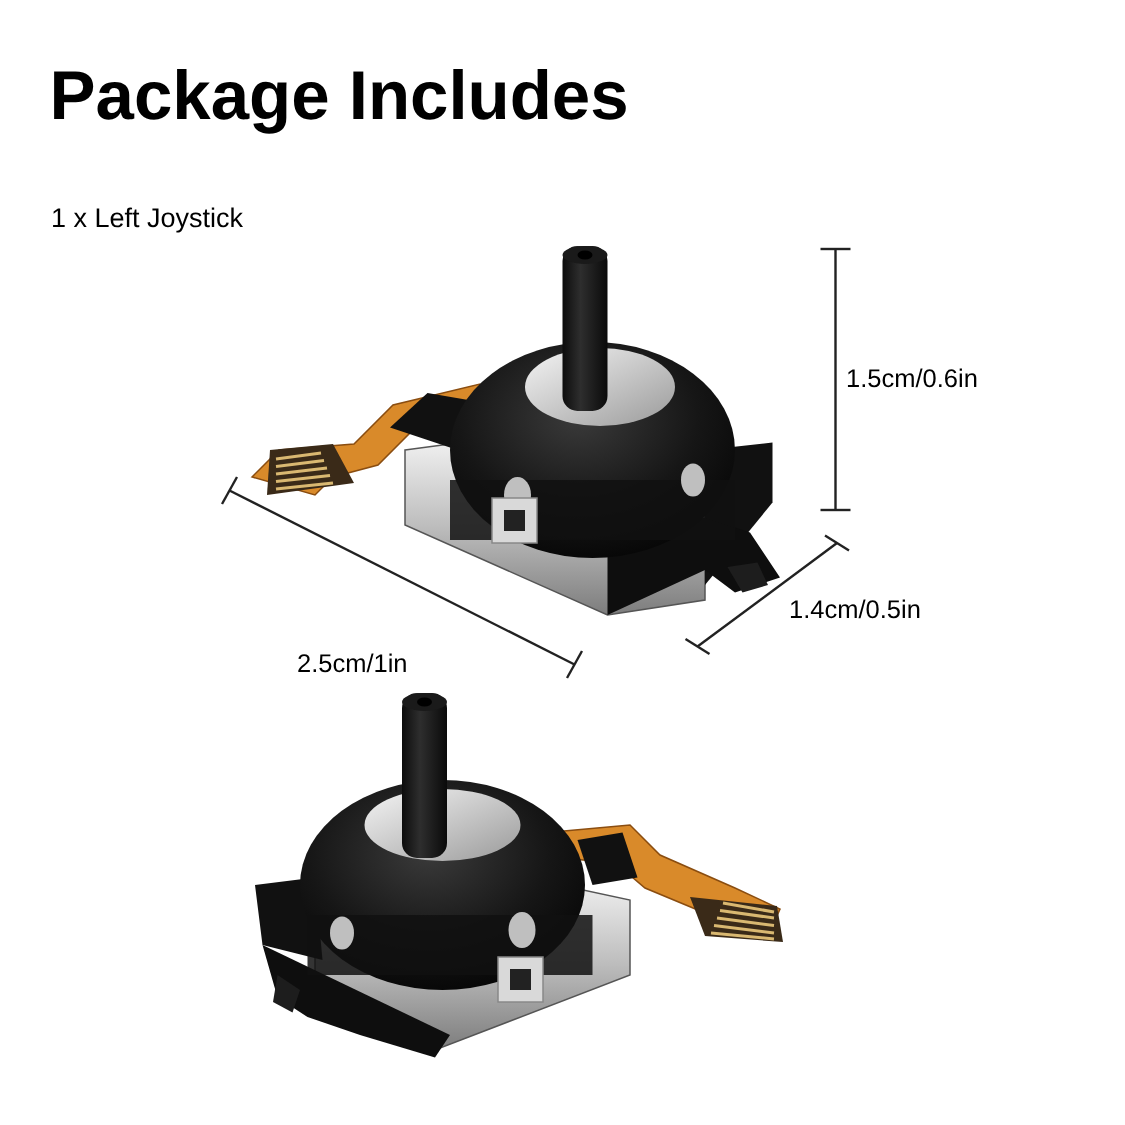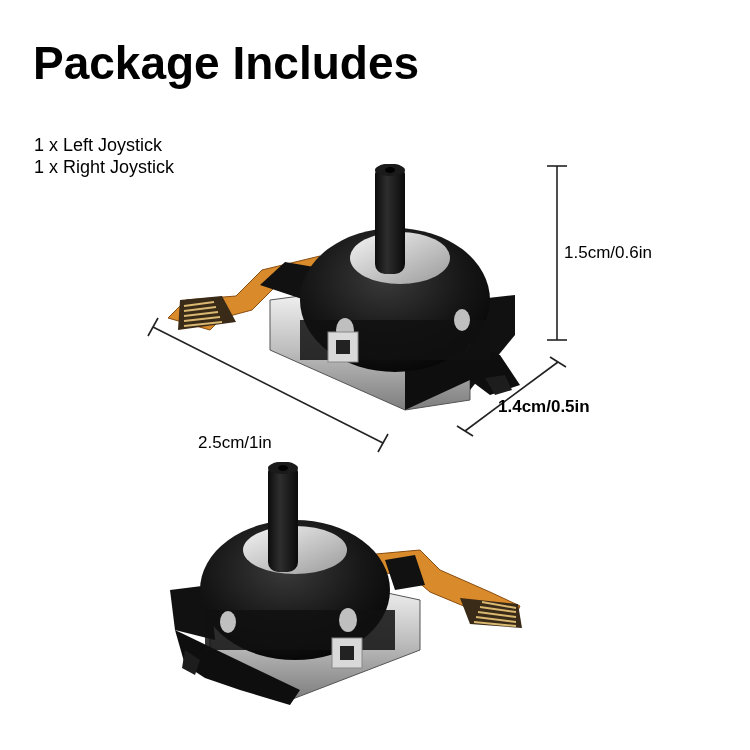--- a/index.html
+++ b/index.html
@@ -9,21 +9,20 @@
     .items div { white-space: nowrap; }
     .dim-label { position: absolute; font-size: 17px; white-space: nowrap; line-height: 20px; text-align: right; }
     svg.overlay { position: absolute; left: 0; top: 0; }
   </style>
 </head>
 <body>
 
 <div class="title">Package Includes</div>
 <div class="items">
   <div>1 x Left Joystick</div>
-  <div>1 x Right Joystick</div>
 </div>
 
 <svg class="overlay" width="750" height="750">
 
   <g stroke="#222" stroke-width="1.6">
     <line x1="557" y1="166" x2="557" y2="340"></line>
     <line x1="547" y1="166" x2="567" y2="166"></line>
     <line x1="547" y1="340" x2="567" y2="340"></line>
   </g>
 
@@ -35,21 +34,21 @@
 
   <g stroke="#222" stroke-width="1.6">
     <line x1="465" y1="431" x2="558" y2="362"></line>
     <line x1="457" y1="426" x2="473" y2="436"></line>
     <line x1="550" y1="357" x2="566" y2="367"></line>
   </g>
 </svg>
 
 <div class="dim-label" style="left:564px; top:243px;">1.5cm/0.6in</div>
 <div class="dim-label" style="left:198px; top:397px;margin-top:36px;">2.5cm/1in</div>
-<div class="dim-label" style="left:498px; top:397px;font-weight:bold;">1.4cm/0.5in</div>
+<div class="dim-label" style="left:526px; top:397px;">1.4cm/0.5in</div>
 
 <svg class="overlay" width="750" height="750">
   <defs>
     <linearGradient id="metalG" x1="0" y1="0" x2="0" y2="1">
       <stop offset="0" stop-color="#f2f2f2"></stop>
       <stop offset="0.5" stop-color="#bdbdbd"></stop>
       <stop offset="1" stop-color="#7d7d7d"></stop>
     </linearGradient>
     <radialGradient id="domeG" cx="0.45" cy="0.35" r="0.7">
       <stop offset="0" stop-color="#3a3a3a"></stop>

